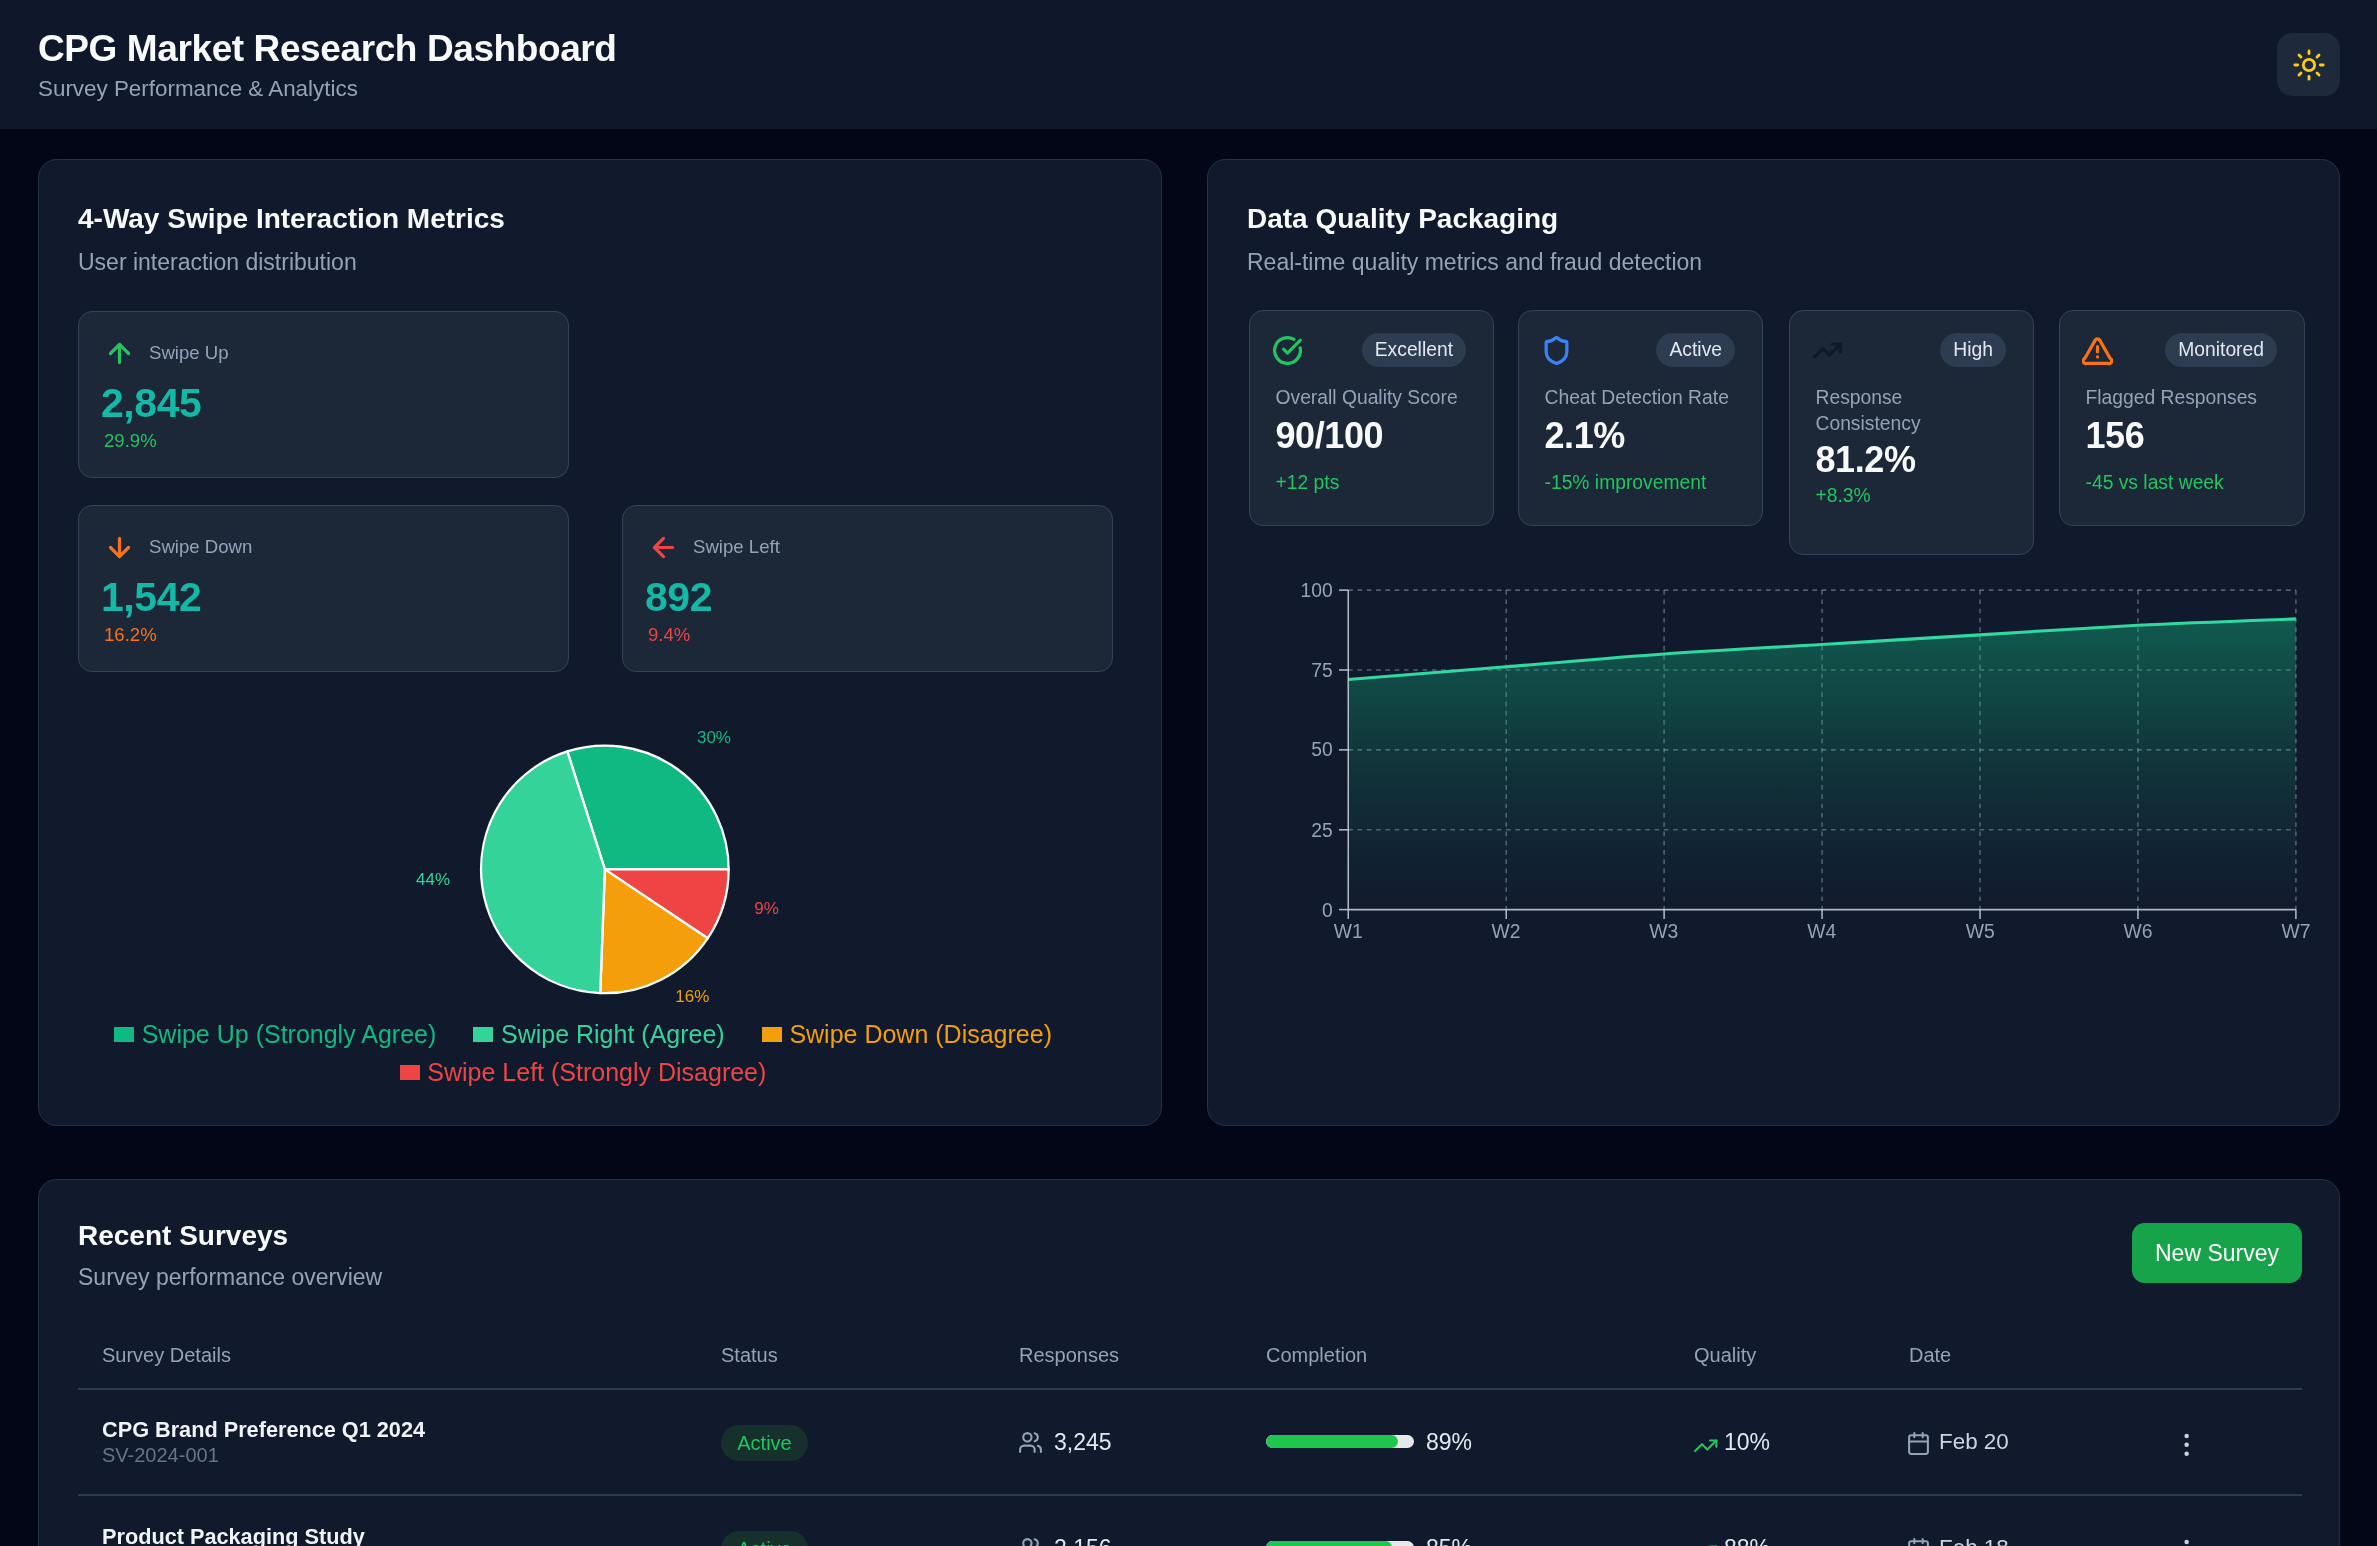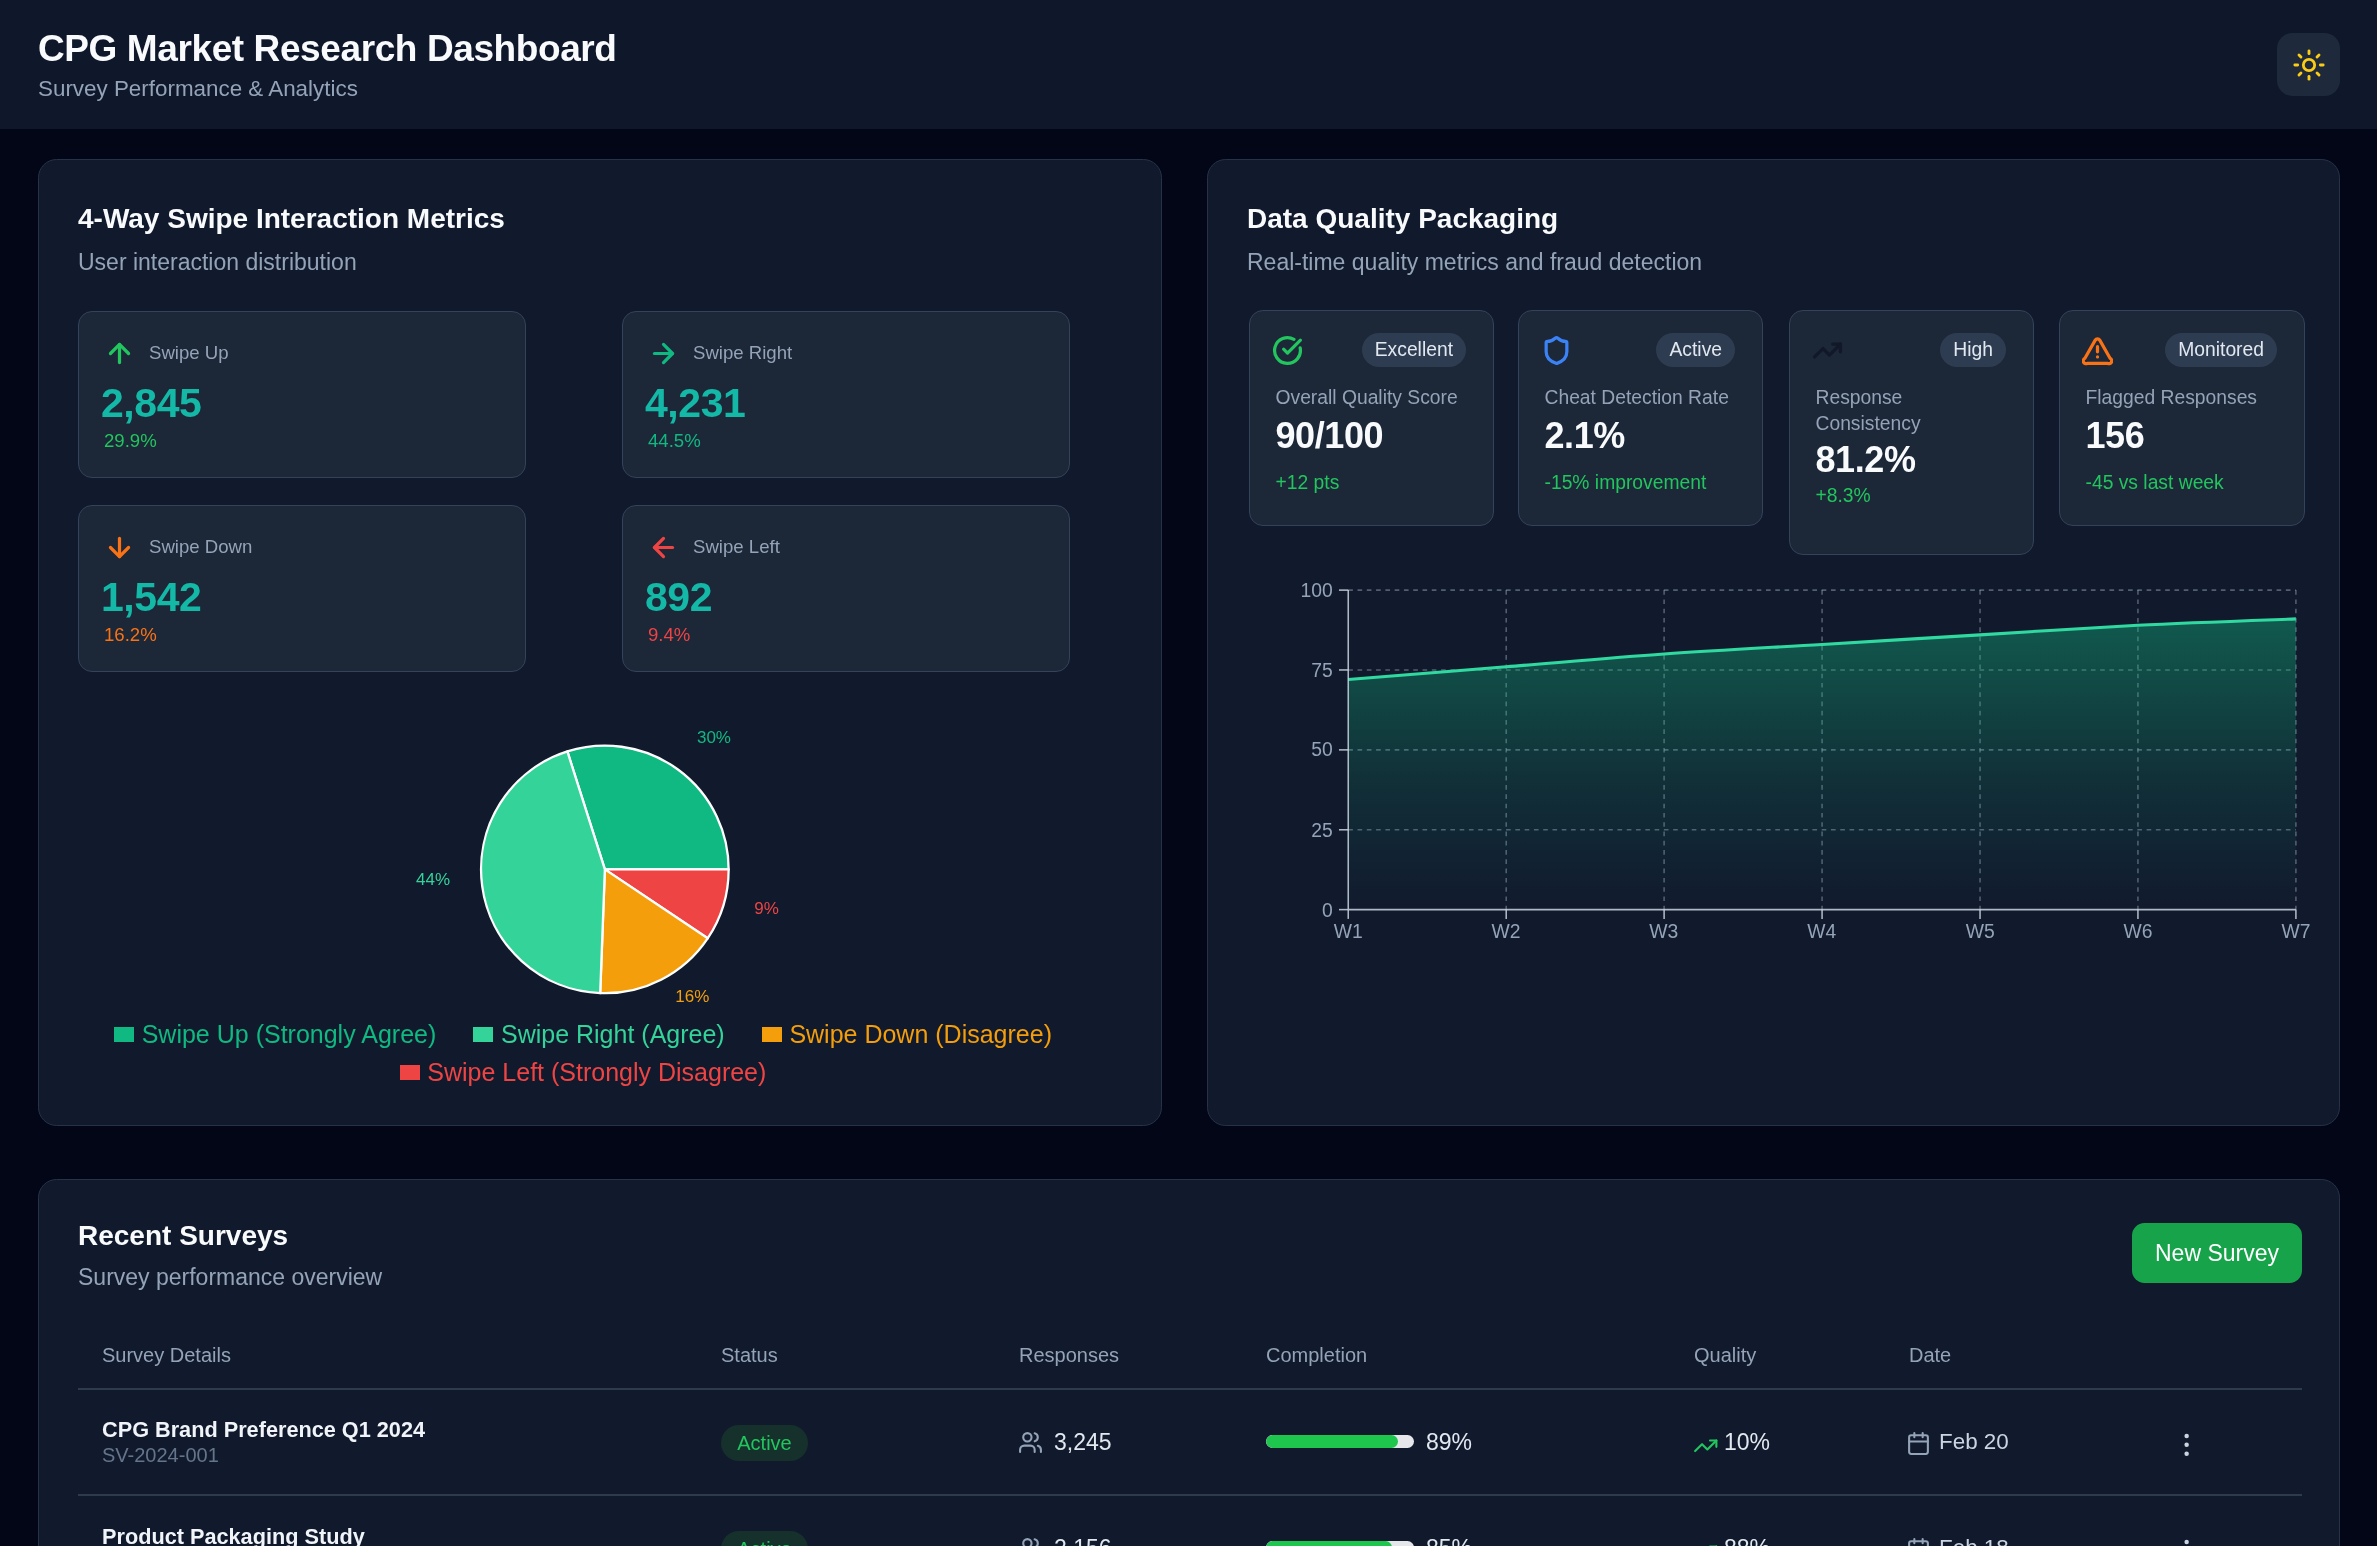--- a/index.html
+++ b/index.html
@@ -9,21 +9,21 @@
 .h-title { position:absolute; left:38px; top:28px; font-size:37px; font-weight:bold; color:#f8fafc; letter-spacing:-0.4px; }
 .h-sub { position:absolute; left:38px; top:76px; font-size:22.4px; color:#94a3b8; }
 .sunbtn { position:absolute; right:37px; top:33px; width:63px; height:63px; background:#1e293b; border-radius:15.5px; display:flex; align-items:center; justify-content:center; }
 .card { position:absolute; background:#111a2c; border:1.5px solid #263248; border-radius:18.6px; }
 #card-left { left:38px; top:159px; width:1124px; height:967px; }
 #card-right { left:1207px; top:159px; width:1133px; height:967px; }
 #card-bottom { left:38px; top:1179px; width:2302px; height:511px; }
 .c-title { position:absolute; left:39px; top:43px; font-size:28px; font-weight:bold; color:#f8fafc; }
 .c-sub { position:absolute; left:39px; top:89px; font-size:23px; color:#94a3b8; }
 
-.tile { position:absolute; width:448px; height:167px; background:#1c2738; border:1.5px solid #34425c; border-radius:14px; padding:25.5px 25px 0; }
+.tile { position:absolute; width:491px; height:167px; background:#1c2738; border:1.5px solid #34425c; border-radius:14px; padding:25.5px 25px 0; }
 .tile .trow { display:flex; align-items:center; gap:14px; height:31px; }
 .tile .tlabel { font-size:18.6px; color:#94a3b8; }
 .tile .tval { font-size:41px; font-weight:bold; color:#14b8a6; margin-top:13px; margin-left:-3.1px; line-height:43px; letter-spacing:-0.4px; }
 .tile .tpct { font-size:18.6px; margin-top:5.4px; }
 
 .mbox { position:absolute; width:245px; height:216px; background:#1c2738; border:1.5px solid #34425c; border-radius:14px; }
 .mbox .micon { position:absolute; left:21.7px; top:24px; }
 .mbox .pill { position:absolute; right:27px; top:22.4px; height:34px; display:flex; align-items:center; }
 .mbox .pill { background:#2e3c52; color:#e2e8f0; font-size:19.3px; border-radius:18.6px; padding:0 13px; }
 .mbox .mlabel { position:absolute; left:25.5px; top:74px; font-size:19.3px; color:#94a3b8; line-height:25.5px; }
@@ -76,31 +76,20 @@
     <div class="trow">
       <svg width="31" height="31" viewBox="0 0 24 24" fill="none" stroke="#22c55e" stroke-width="2.5" stroke-linecap="round" stroke-linejoin="round">
           <path d="M12 19V5"></path>
           <path d="m5 12 7-7 7 7"></path>
         </svg>
       <span class="tlabel">Swipe Up</span>
     </div>
     <div class="tval">2,845</div>
     <div class="tpct" style="color:#22c55e;">29.9%</div>
   </div>
-  <div class="tile" style="left:583px; top:151px;">
-    <div class="trow">
-      <svg width="31" height="31" viewBox="0 0 24 24" fill="none" stroke="#10b981" stroke-width="2.5" stroke-linecap="round" stroke-linejoin="round">
-          <path d="M5 12h14"></path>
-          <path d="m12 5 7 7-7 7"></path>
-        </svg>
-      <span class="tlabel">Swipe Right</span>
-    </div>
-    <div class="tval">4,231</div>
-    <div class="tpct" style="color:#10b981;">44.5%</div>
-  </div>
   <div class="tile" style="left:39px; top:345px;">
     <div class="trow">
       <svg width="31" height="31" viewBox="0 0 24 24" fill="none" stroke="#f97316" stroke-width="2.5" stroke-linecap="round" stroke-linejoin="round">
           <path d="M12 5v14"></path>
           <path d="m19 12-7 7-7-7"></path>
         </svg>
       <span class="tlabel">Swipe Down</span>
     </div>
     <div class="tval">1,542</div>
     <div class="tpct" style="color:#f97316;">16.2%</div>

